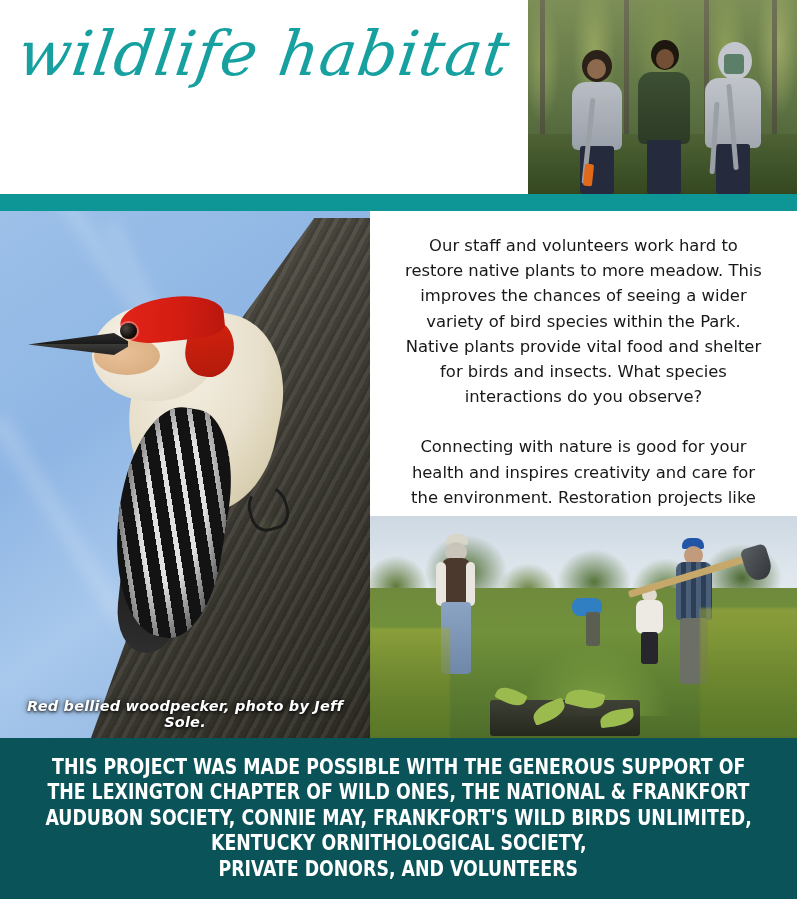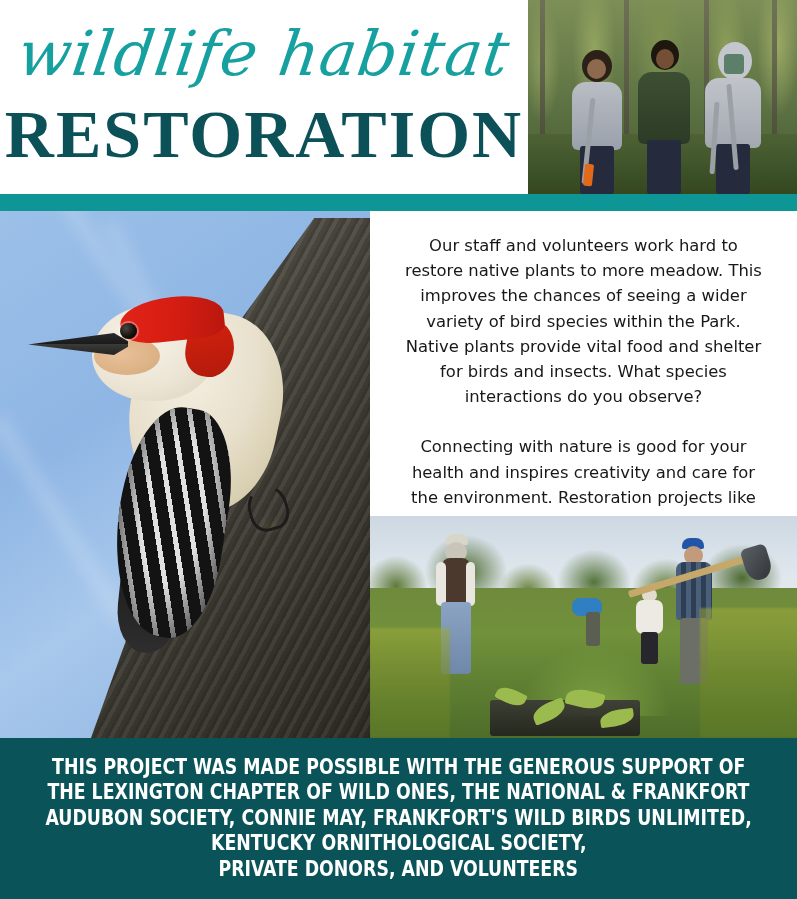--- a/index.html
+++ b/index.html
@@ -139,21 +139,20 @@
 </style>
 </head>
 <body>
 
 <div class="poster">
 
   <div class="header">
 
     <div class="title-block">
       <div class="script-title">wildlife habitat</div>
-      <div class="serif-title">RESTORATION</div>
     </div>
 
     <div class="photo-volunteers">
       <div class="pv-sky"></div>
       <div class="pv-trees"></div>
       <div class="pv-trunk" style="left:12px;"></div>
       <div class="pv-trunk" style="left:96px;"></div>
       <div class="pv-trunk" style="left:176px;"></div>
       <div class="pv-trunk" style="left:244px;"></div>
       <div class="pv-ground"></div>
@@ -204,20 +203,21 @@
       </div>
       <div class="wb-head"></div>
       <div class="wb-cheek"></div>
       <div class="wb-nape"></div>
       <div class="wb-crown"></div>
       <div class="wb-eye"></div>
       <div class="wb-beak"></div>
       <div class="wb-foot"></div>
     </div>
 
+    <div class="bird-caption">Red bellied woodpecker, photo by Jeff Sole.</div>
   </div>
 
   <div class="text-panel">
     <p class="para">Our staff and volunteers work hard to restore native plants to more meadow. This improves the chances of seeing a wider variety of bird species within the Park. Native plants provide vital food and shelter for birds and insects. What species interactions do you observe?</p>
     <p class="para">Connecting with nature is good for your health and inspires creativity and care for the environment.  Restoration projects like this contribute to a more resilient and beautiful Earth for us all.</p>
   </div>
 
   <div class="photo-meadow">
     <div class="pm-sky"></div>
     <div class="pm-treeline"></div>

